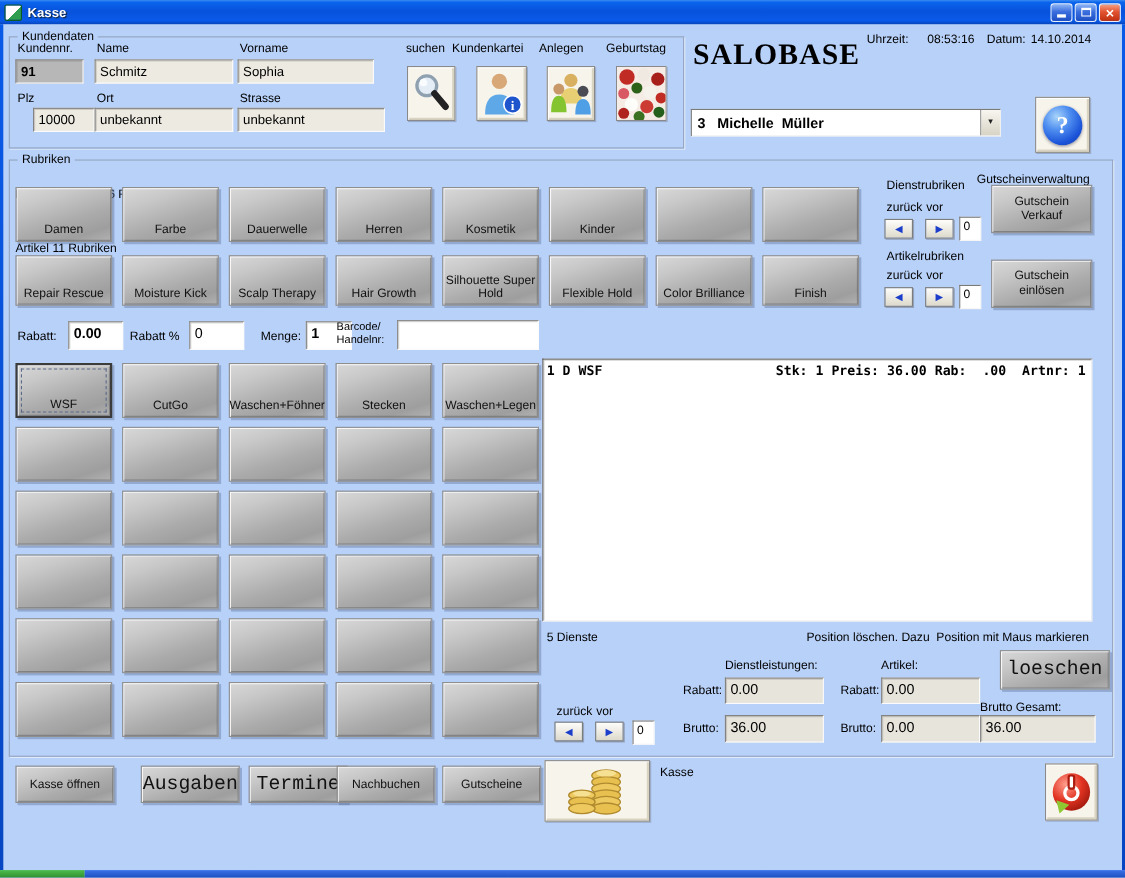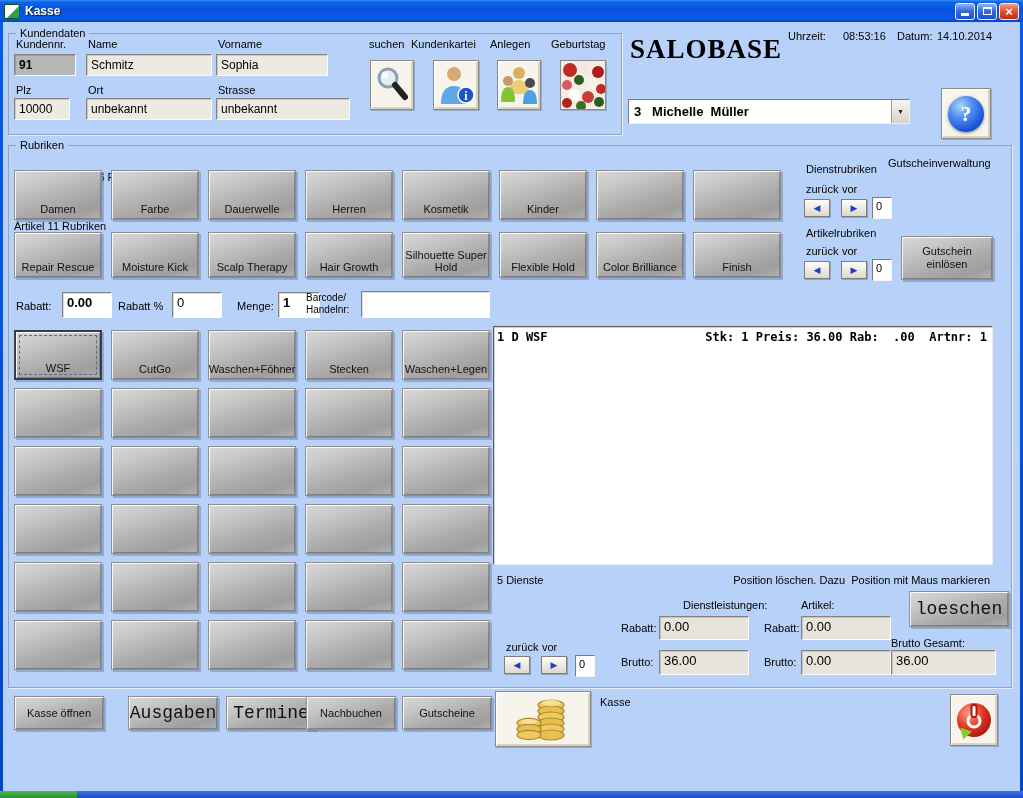--- a/index.html
+++ b/index.html
@@ -108,25 +108,25 @@
   <div class="taskbar-blue"></div>
 
   <div class="groupbox" style="left:8px;top:33px;width:614px;height:102px;">
     <span class="gblabel">Kundendaten</span>
   </div>
   <span class="lbl" style="left:16px;top:38px;">Kundennr.</span>
   <span class="lbl" style="left:88px;top:38px;">Name</span>
   <span class="lbl" style="left:218px;top:38px;">Vorname</span>
   <div class="input graynum" style="left:14px;top:54px;width:62px;height:22px;">91</div>
   <div class="input" style="left:86px;top:54px;width:126px;height:22px;">Schmitz</div>
-  <div class="input" style="left:216px;top:54px;width:112px;height:22px;">Sophia</div>
+  <div class="input" style="left:216px;top:54px;width:124px;height:22px;">Sophia</div>
   <span class="lbl" style="left:16px;top:84px;">Plz</span>
   <span class="lbl" style="left:88px;top:84px;">Ort</span>
   <span class="lbl" style="left:218px;top:84px;">Strasse</span>
-  <div class="input" style="left:14px;top:98px;width:56px;height:22px;">10000</div>
+  <div class="input" style="left:30px;top:98px;width:56px;height:22px;">10000</div>
   <div class="input" style="left:86px;top:98px;width:126px;height:22px;">unbekannt</div>
   <div class="input" style="left:216px;top:98px;width:134px;height:22px;">unbekannt</div>
 
   <span class="lbl" style="left:369px;top:38px;">suchen</span>
   <span class="lbl" style="left:411px;top:38px;">Kundenkartei</span>
   <span class="lbl" style="left:490px;top:38px;">Anlegen</span>
   <span class="lbl" style="left:551px;top:38px;">Geburtstag</span>
 
   <div class="iconbtn" style="left:370px;top:60px;width:44px;height:50px;">
     <svg width="36" height="40" viewBox="0 0 36 40">
@@ -258,20 +258,23 @@
   <span class="lbl" style="left:842px;top:245px;">vor</span>
   <div class="spinbtn" style="left:804px;top:261px;">
       <span>◀</span>
     </div>
   <div class="spinbtn" style="left:841px;top:261px;">
       <span>▶</span>
     </div>
   <div class="spinval" style="left:872px;top:259px;">0</div>
 
   <span class="lbl" style="left:888px;top:157px;">Gutscheinverwaltung</span>
+  <div class="metal center" style="left:901px;top:168px;width:92px;height:44px;">
+      <span>Gutschein Verkauf</span>
+    </div>
   <div class="metal center" style="left:901px;top:236px;width:92px;height:44px;">
       <span>Gutschein einlösen</span>
     </div>
 
   <span class="lbl" style="left:16px;top:300px;">Rabatt:</span>
   <div class="input winput" style="left:62px;top:292px;width:50px;height:26px;font-weight:bold;">0.00</div>
   <span class="lbl" style="left:118px;top:300px;">Rabatt %</span>
   <div class="input winput" style="left:172px;top:292px;width:50px;height:26px;">0</div>
   <span class="lbl" style="left:237px;top:300px;">Menge:</span>
   <div class="input winput" style="left:278px;top:292px;width:42px;height:26px;font-weight:bold;">1</div>
@@ -378,21 +381,21 @@
   <div class="receipt">
     <div class="rline">
       <span class="pre">1 D WSF</span>
       <span class="pre">Stk: 1 Preis: 36.00 Rab:  .00  Artnr: 1</span>
     </div>
   </div>
 
   <span class="lbl" style="left:497px;top:574px;">5 Dienste</span>
   <span class="lbl pre" style="left:590px;top:574px;width:400px;text-align:right;">Position löschen. Dazu  Position mit Maus markieren</span>
 
-  <span class="lbl" style="left:659px;top:599px;margin-left:24px;">Dienstleistungen:</span>
+  <span class="lbl" style="left:659px;top:599px;">Dienstleistungen:</span>
   <span class="lbl" style="left:801px;top:599px;">Artikel:</span>
   <div class="metal center serifbtn" style="left:893px;top:591px;width:100px;height:36px;">
       <span>loeschen</span>
     </div>
 
   <span class="lbl" style="left:621px;top:622px;">Rabatt:</span>
   <div class="input grayfield" style="left:659px;top:616px;width:90px;height:24px;">0.00</div>
   <span class="lbl" style="left:764px;top:622px;">Rabatt:</span>
   <div class="input grayfield" style="left:801px;top:616px;width:90px;height:24px;">0.00</div>
   <span class="lbl" style="left:891px;top:637px;">Brutto Gesamt:</span>

